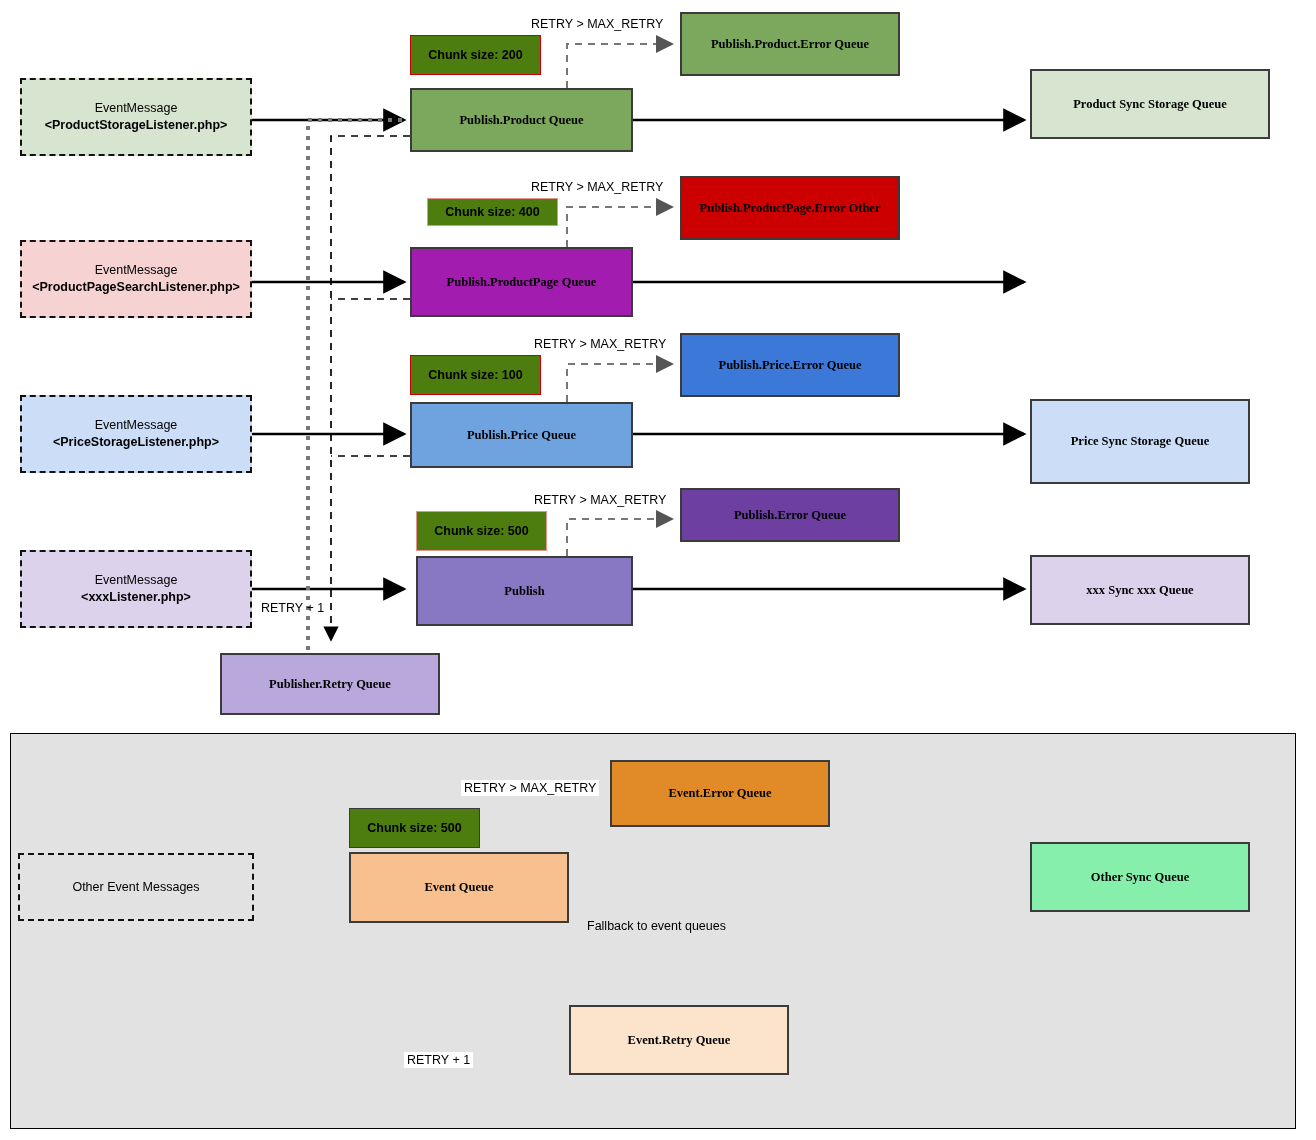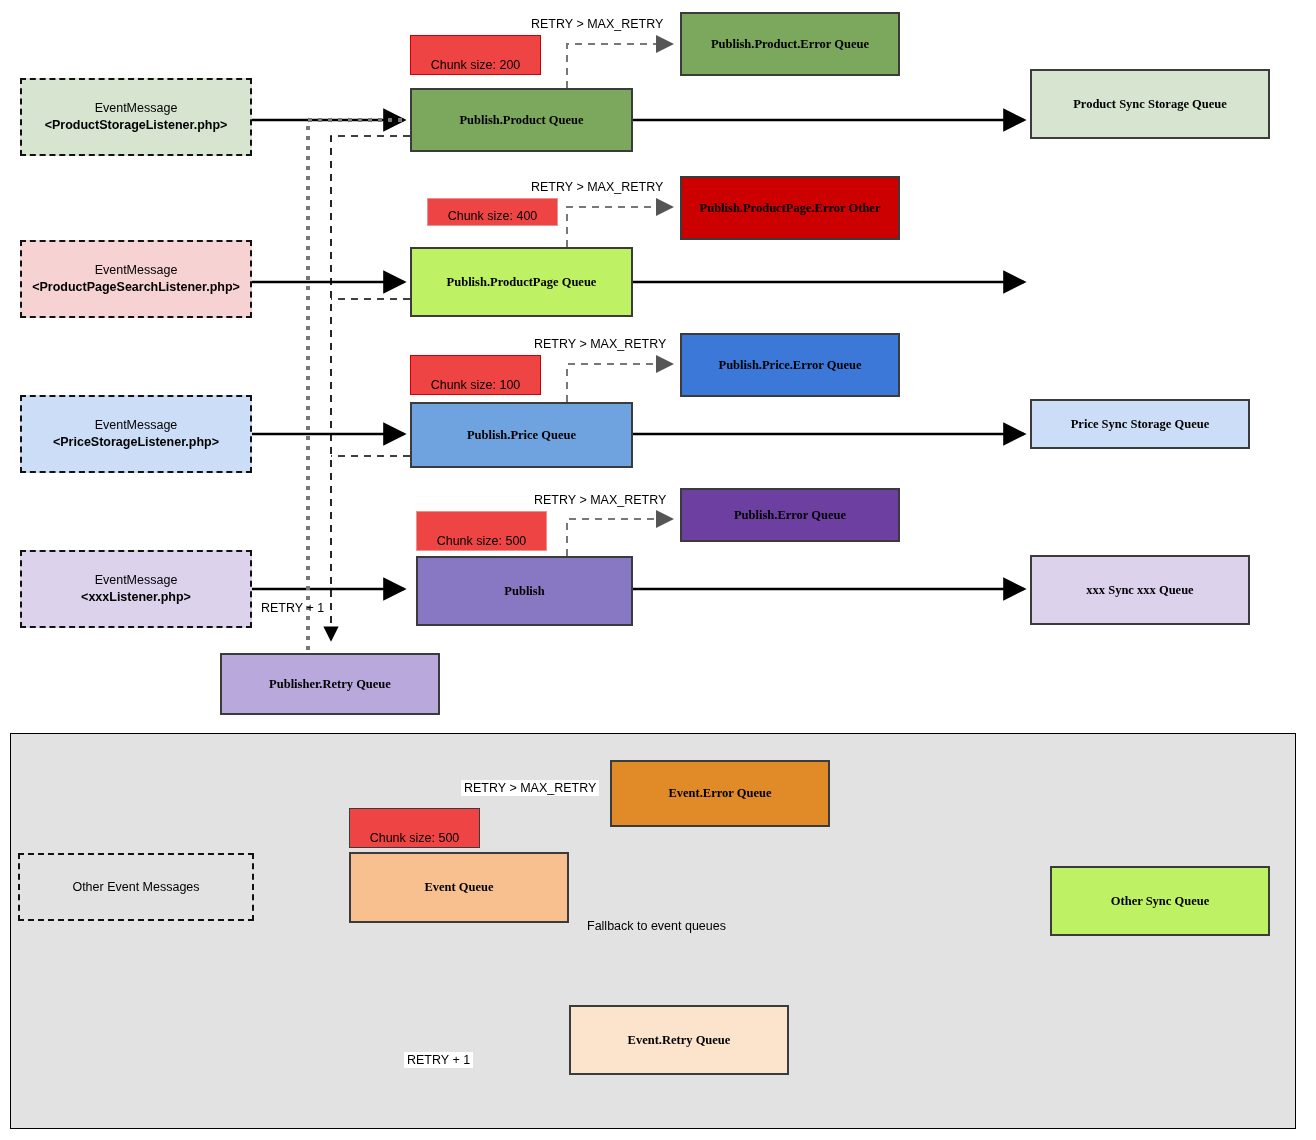--- a/index.html
+++ b/index.html
@@ -10,21 +10,21 @@
   .node{position:absolute;box-sizing:border-box;display:flex;align-items:center;justify-content:center;text-align:center;line-height:1.35;}
   .node span{display:block;padding:0 6px;}
 
   
   .qbox{border:2px solid #3b3b3b;font-size:12.5px;font-weight:bold;color:#000;font-family:Liberation Serif, serif;}
   
   .srcbox{border:2.5px dashed #111;font-size:12.5px;color:#000;}
   .srcbox .l1{font-weight:normal;}
   .srcbox .l2{font-weight:bold;}
   
-  .chunk{background:#ef4444;font-size:12.5px;font-weight:normal;color:#000;align-items:flex-end;}
+  .chunk{background:#4d7c0f;font-size:12.5px;font-weight:bold;color:#000;}
 
   .panel{position:absolute;box-sizing:border-box;background:#e2e2e2;border:1.5px solid #000;}
 
   
   .lab{position:absolute;font-size:12.5px;color:#000;white-space:nowrap;}
   .lab.boxed{background:#ffffff;padding:1px 3px;}
 </style>
 </head>
 <body>
 
@@ -118,21 +118,21 @@
   <div class="node chunk" style="left:410px;top:355px;width:131px;height:40px;border:1.6px solid #CC0000;">
     <span>Chunk size: 100</span>
   </div>
   <div class="node chunk" style="left:416px;top:511px;width:131px;height:40px;border:1.6px solid #E8928F;">
     <span>Chunk size: 500</span>
   </div>
 
   <div class="node qbox" style="left:410px;top:88px;width:223px;height:64px;background:#7BA85C;">
     <span>Publish.Product Queue</span>
   </div>
-  <div class="node qbox" style="left:410px;top:247px;width:223px;height:70px;background:#bef264;">
+  <div class="node qbox" style="left:410px;top:247px;width:223px;height:70px;background:#a21caf;">
     <span>Publish.ProductPage Queue</span>
   </div>
   <div class="node qbox" style="left:410px;top:402px;width:223px;height:66px;background:#6FA3E0;">
     <span>Publish.Price Queue</span>
   </div>
   <div class="node qbox" style="left:416px;top:556px;width:217px;height:70px;background:#8878C3;">
     <span>Publish</span>
   </div>
 
   <div class="node qbox" style="left:680px;top:12px;width:220px;height:64px;background:#7BA85C;">
@@ -144,21 +144,21 @@
   <div class="node qbox" style="left:680px;top:333px;width:220px;height:64px;background:#3B78D8;">
     <span>Publish.Price.Error Queue</span>
   </div>
   <div class="node qbox" style="left:680px;top:488px;width:220px;height:54px;background:#6C3FA0;">
     <span>Publish.Error Queue</span>
   </div>
 
   <div class="node qbox" style="left:1030px;top:69px;width:240px;height:70px;background:#D6E4D0;">
     <span>Product Sync Storage Queue</span>
   </div>
-  <div class="node qbox" style="left:1030px;top:399px;width:220px;height:50px;background:#CBDDF7;">
+  <div class="node qbox" style="left:1030px;top:399px;width:220px;height:85px;background:#CBDDF7;">
     <span>Price Sync Storage Queue</span>
   </div>
   <div class="node qbox" style="left:1030px;top:555px;width:220px;height:70px;background:#DCD2EC;">
     <span>xxx Sync xxx Queue</span>
   </div>
 
   <div class="node qbox" style="left:220px;top:653px;width:220px;height:62px;background:#B8A8DC;">
     <span>Publisher.Retry Queue</span>
   </div>
 
@@ -183,21 +183,21 @@
   </div>
 
   <div class="node qbox" style="left:610px;top:760px;width:220px;height:67px;background:#E08A28;">
     <span>Event.Error Queue</span>
   </div>
 
   <div class="node qbox" style="left:569px;top:1005px;width:220px;height:70px;background:#FBE3CC;">
     <span>Event.Retry Queue</span>
   </div>
 
-  <div class="node qbox" style="left:1030px;top:866px;width:220px;height:70px;background:#bef264;margin-left:20px;">
+  <div class="node qbox" style="left:1030px;top:842px;width:220px;height:70px;background:#86efac;">
     <span>Other Sync Queue</span>
   </div>
 
   <div class="lab boxed" style="left:461px;top:780px;">RETRY &gt; MAX_RETRY</div>
   <div class="lab" style="left:587px;top:919px;">Fallback to event queues</div>
   <div class="lab boxed" style="left:404px;top:1052px;">RETRY + 1</div>
 
 </div>
 
 </body></html>

